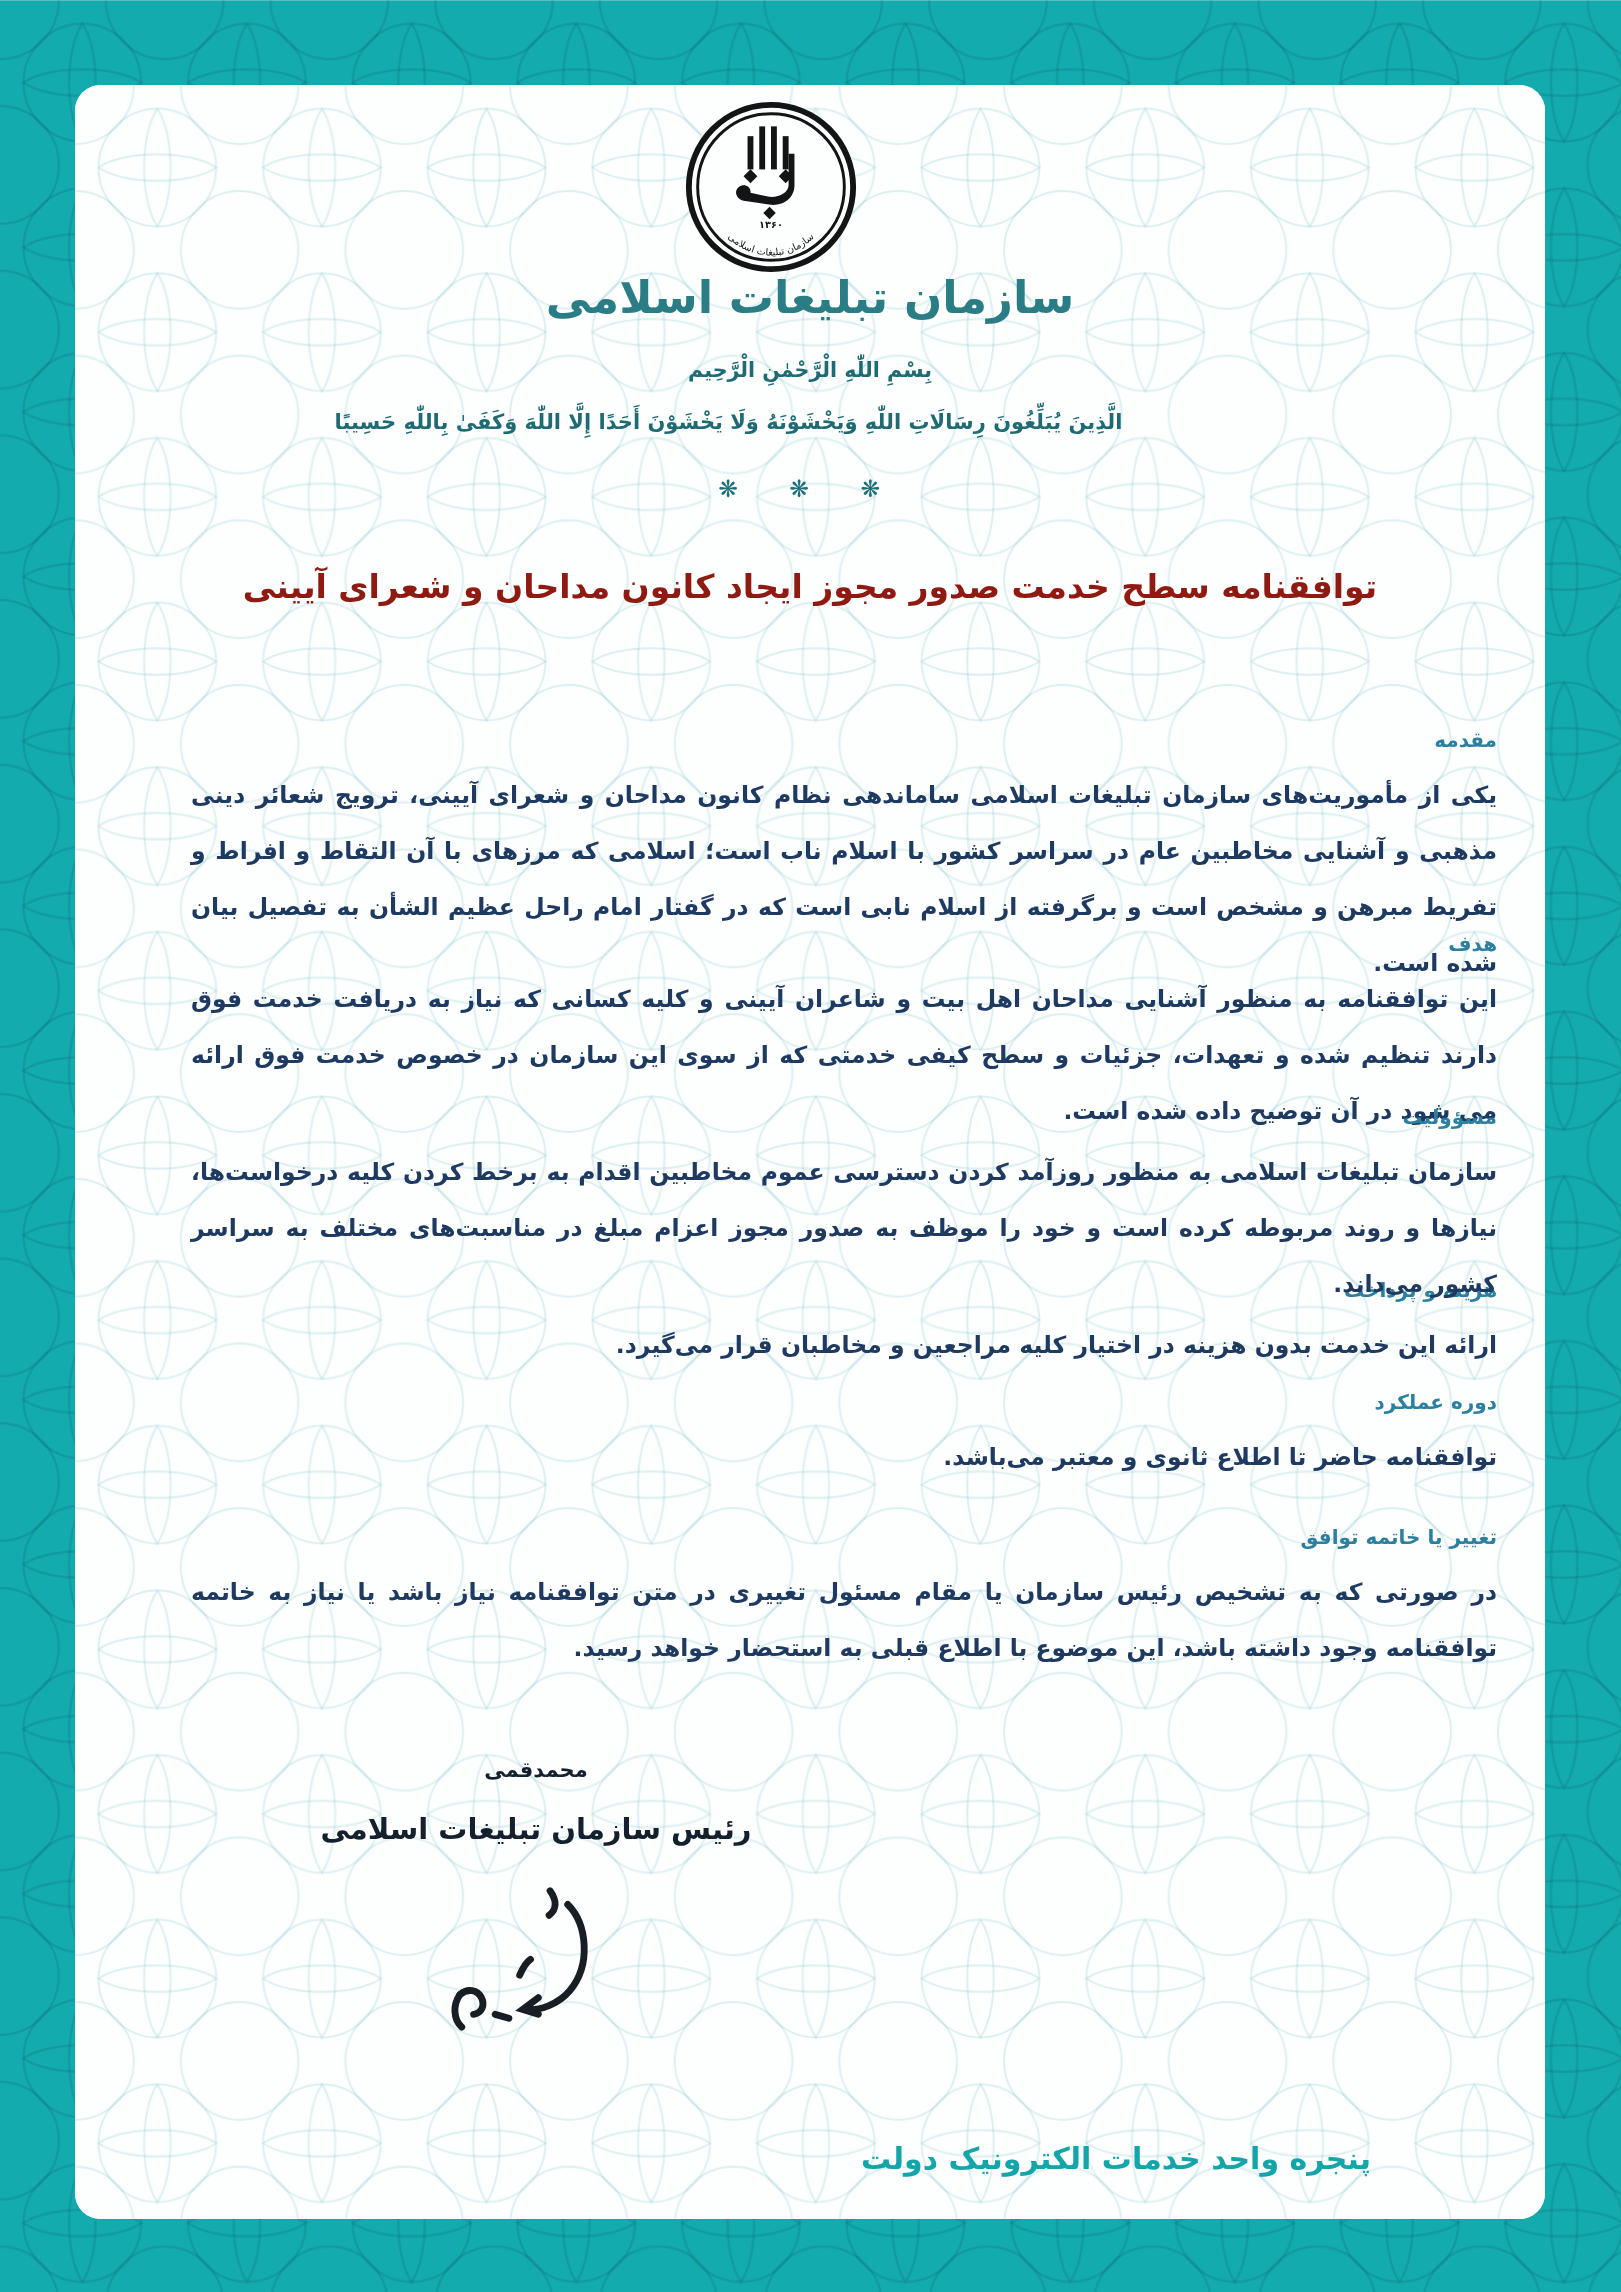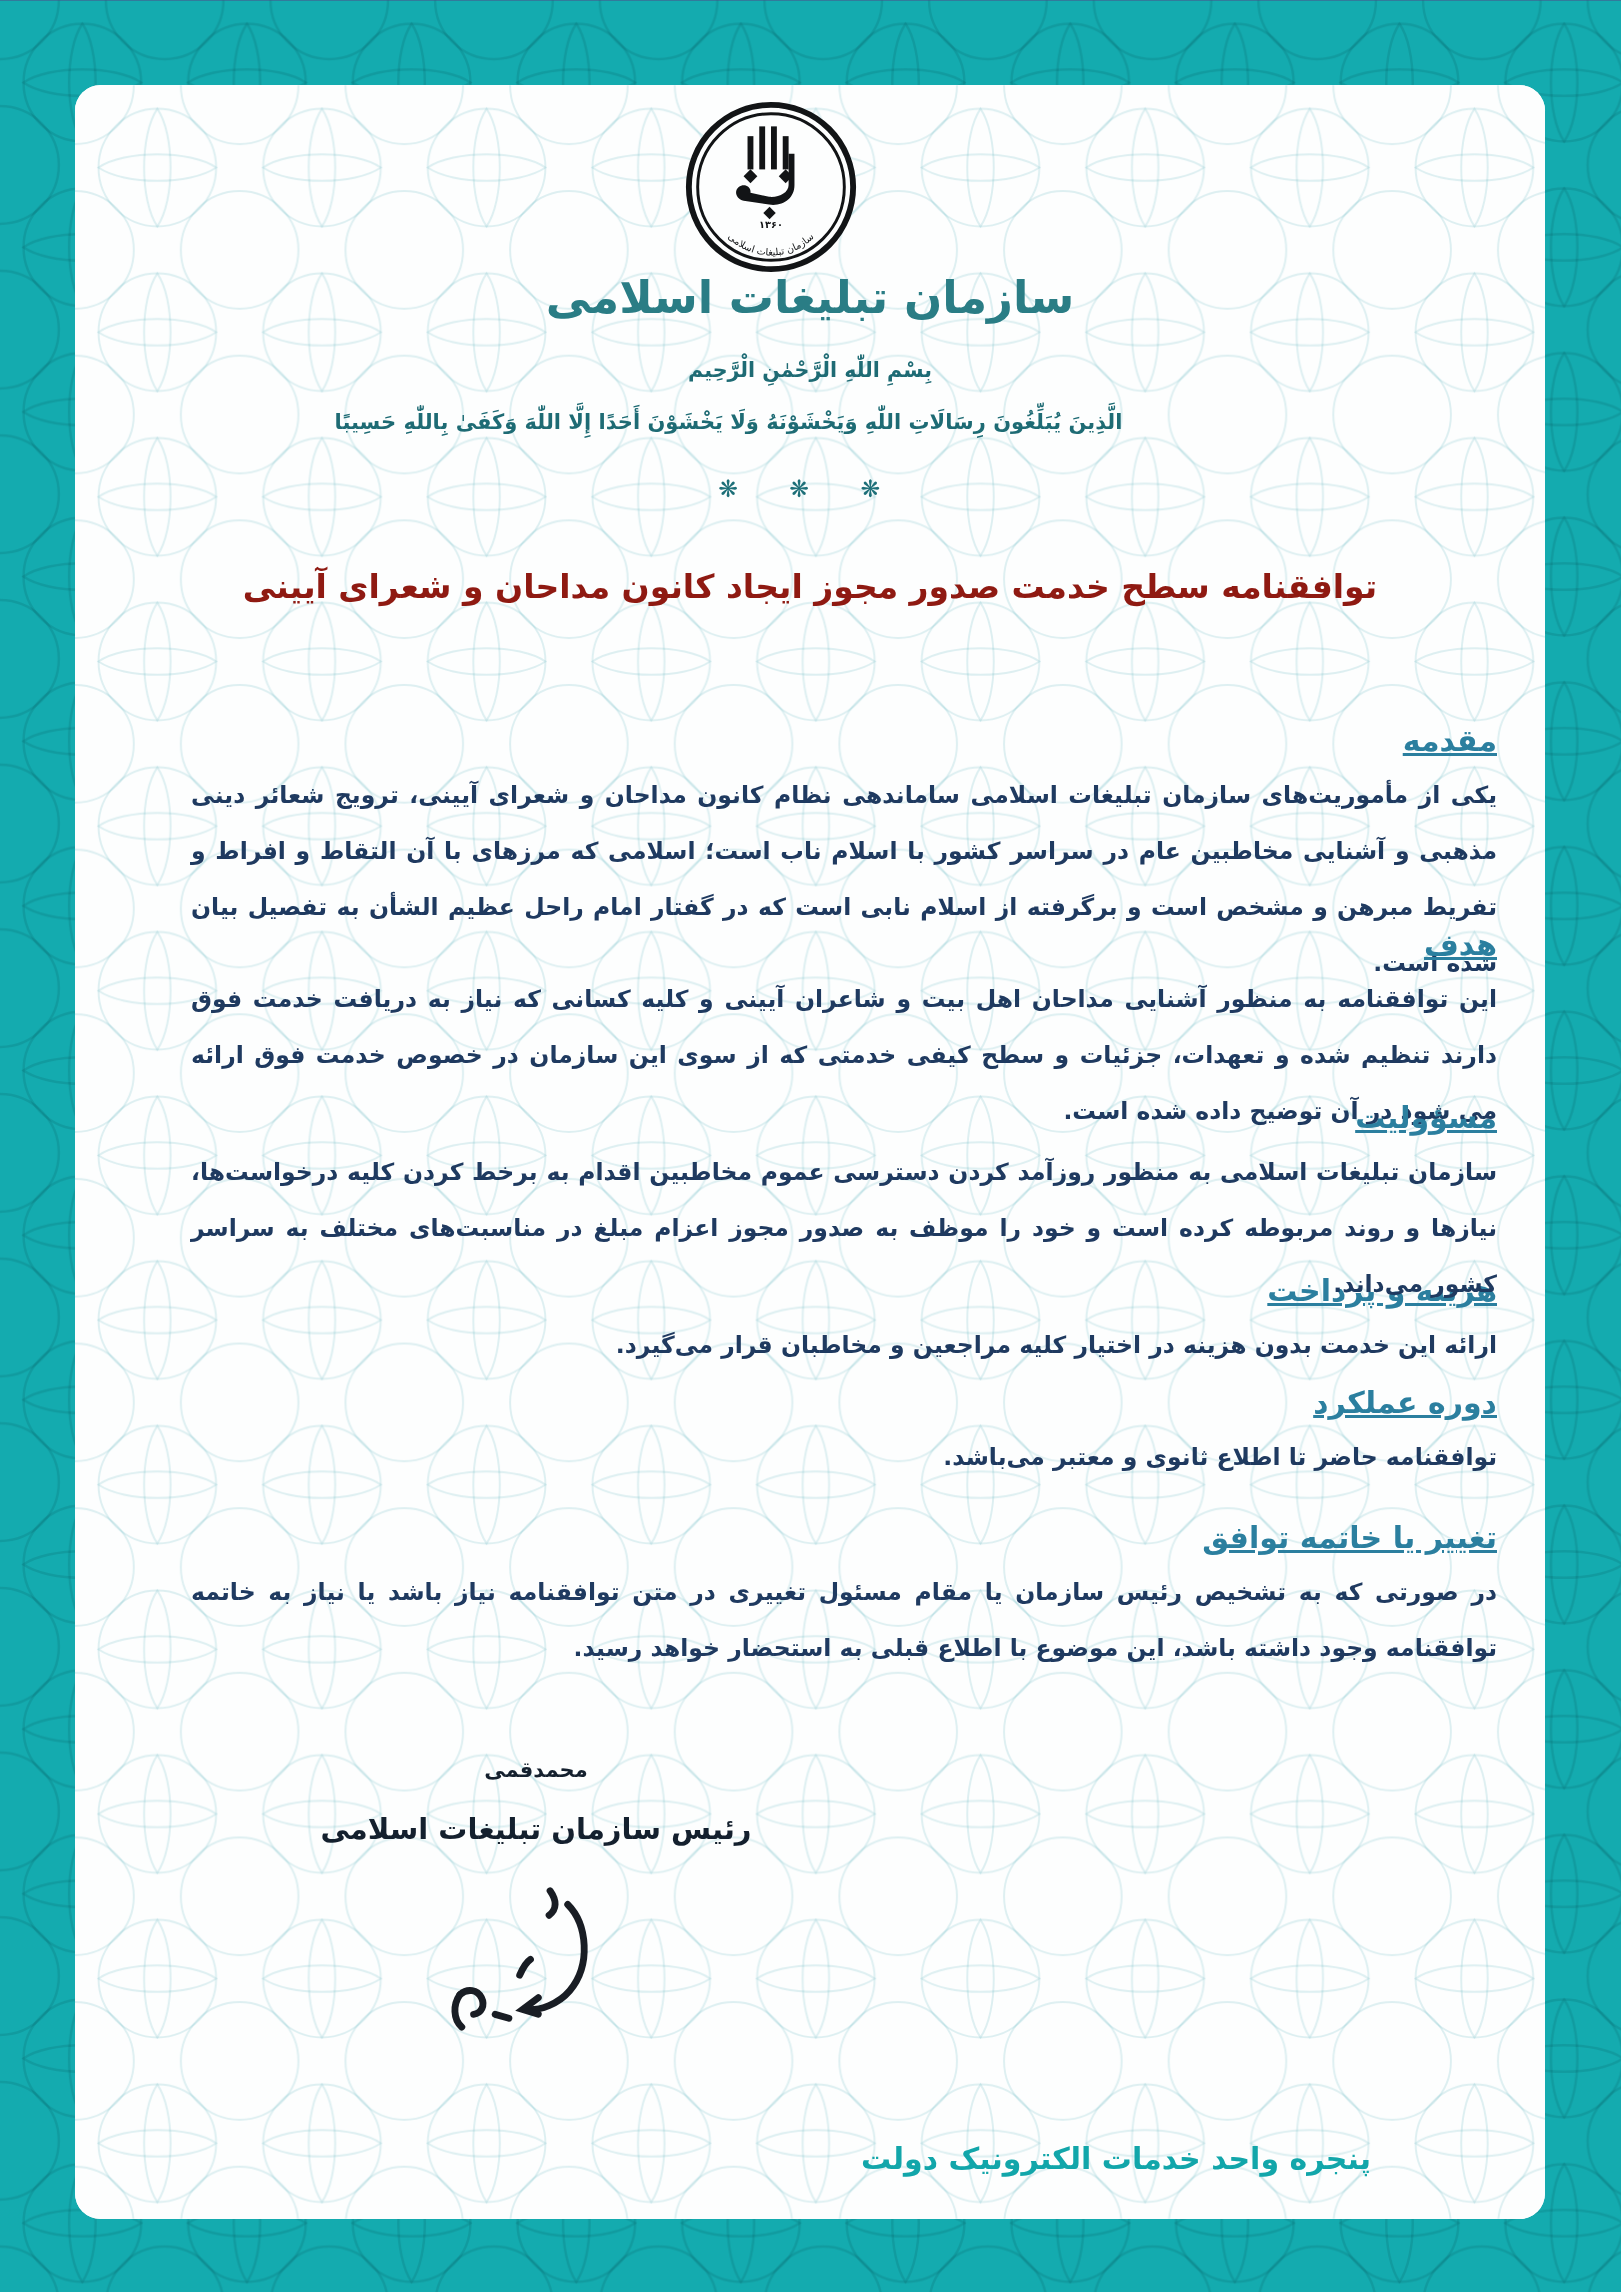--- a/index.html
+++ b/index.html
@@ -1,18 +1,18 @@
 <!DOCTYPE html>
 <html lang="fa"><head>
 <meta charset="utf-8">
 <style>
   html,body{margin:0;padding:0;background:#0c8e92;}
   .page{
     position:relative;width:1621px;height:2293px;overflow:hidden;
-    background:#701a75;
+    background:#e5e5e5;
     font-family:"DejaVu Sans",sans-serif;
   }
   .bg-frame{position:absolute;left:0;top:0;}
   .panel{
     position:absolute;left:75px;top:85px;width:1470px;height:2134px;
     background:#fdfefe;border-radius:25.5px;overflow:hidden;
   }
   .panel-bg{position:absolute;left:0;top:0;}
   .content{position:absolute;left:0;top:0;width:1470px;height:2134px;}
 
@@ -33,22 +33,22 @@
     position:absolute;left:0;top:390px;width:1470px;text-align:center;
     font-size:23.5px;font-weight:700;color:#1d6f78;letter-spacing:21.6px;
   }
   .doc-title{
     position:absolute;left:0;top:482px;width:1470px;text-align:center;
     font-size:33px;font-weight:700;color:#8f1a12;direction:rtl;
   }
 
   .section{position:absolute;left:116px;width:1306px;direction:rtl;}
   .section h2{
-    margin:0 0 5.9px 0;font-size:30px;line-height:41px;font-weight:700;
-    color:#2b7f9f;text-align:right;text-decoration:underline;
+    margin:0 0 5.9px 0;font-size:20px;line-height:41px;font-weight:700;
+    color:#2b7f9f;text-align:right;
   }
   .section p{
     margin:0;font-size:23.5px;line-height:56px;font-weight:700;
     color:#1f3a60;text-align:justify;text-align-last:right;
   }
   .sec-1{top:635px;}  .sec-2{top:839px;}  .sec-3{top:1012px;}
   .sec-4{top:1185px;} .sec-5{top:1297px;} .sec-6{top:1432px;}
 
   .signatory{position:absolute;left:167px;top:1666px;width:588px;text-align:center;direction:rtl;}
   .signatory .name{font-size:21px;font-weight:700;color:#14202e;margin-top:7px;}

